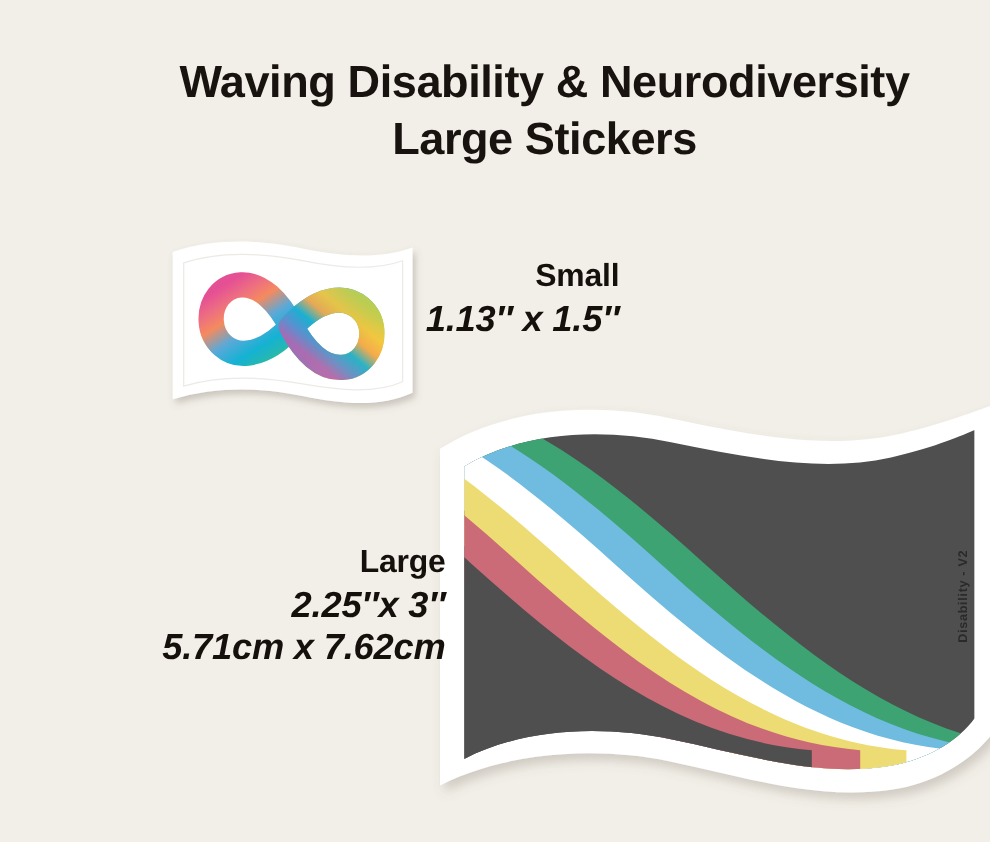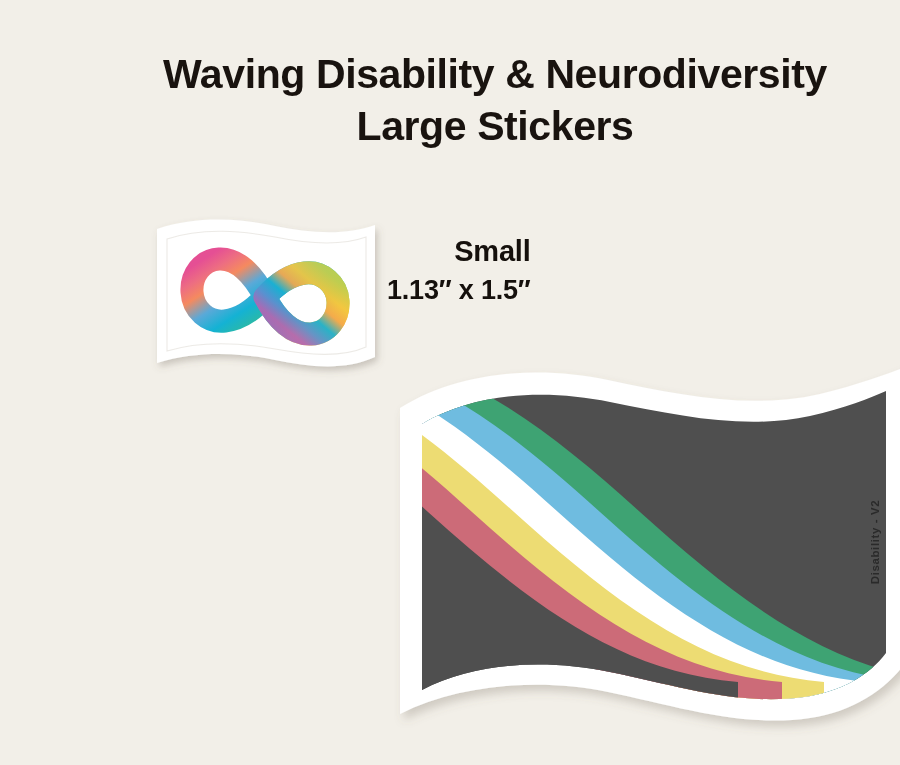--- a/index.html
+++ b/index.html
@@ -45,24 +45,25 @@
     color: #15100c;
     font-family: "Liberation Sans", sans-serif;
   }
   .size-block .size-name {
     font-size: 29px;
     line-height: 39px;
     font-weight: bold;
     letter-spacing: -0.2px;
   }
   .size-block .size-dim {
-    font-size: 27px;
+    font-size: 33px;
     line-height: 38px;
     font-weight: bold;
     letter-spacing: -0.2px;
+    font-style: italic;
   }
 
   #small-size-block {
     left: 342px;
     top: 232px;
     text-align: right;
   }
   #large-size-block {
     left: 60px;
     top: 492px;
@@ -267,14 +268,19 @@
                  L 348 500
                  L -320 500 Z" fill="#4f4f4f"></path>
       </g>
 
       <g>
         <text x="489" y="180" transform="rotate(-90 489 180)" text-anchor="middle" font-family="'Liberation Sans', sans-serif" font-size="11.5" font-weight="bold" letter-spacing="0.6" fill="#2a2a2a">Disability - V2</text>
       </g>
     </svg>
   </div>
 
+  <div class="size-block" id="large-size-block">
+    <div class="size-name">Large</div>
+    <div class="size-dim">2.25″x 3″</div>
+    <div class="size-dim">5.71cm x 7.62cm</div>
+  </div>
 
 </div>
 
 </body></html>

